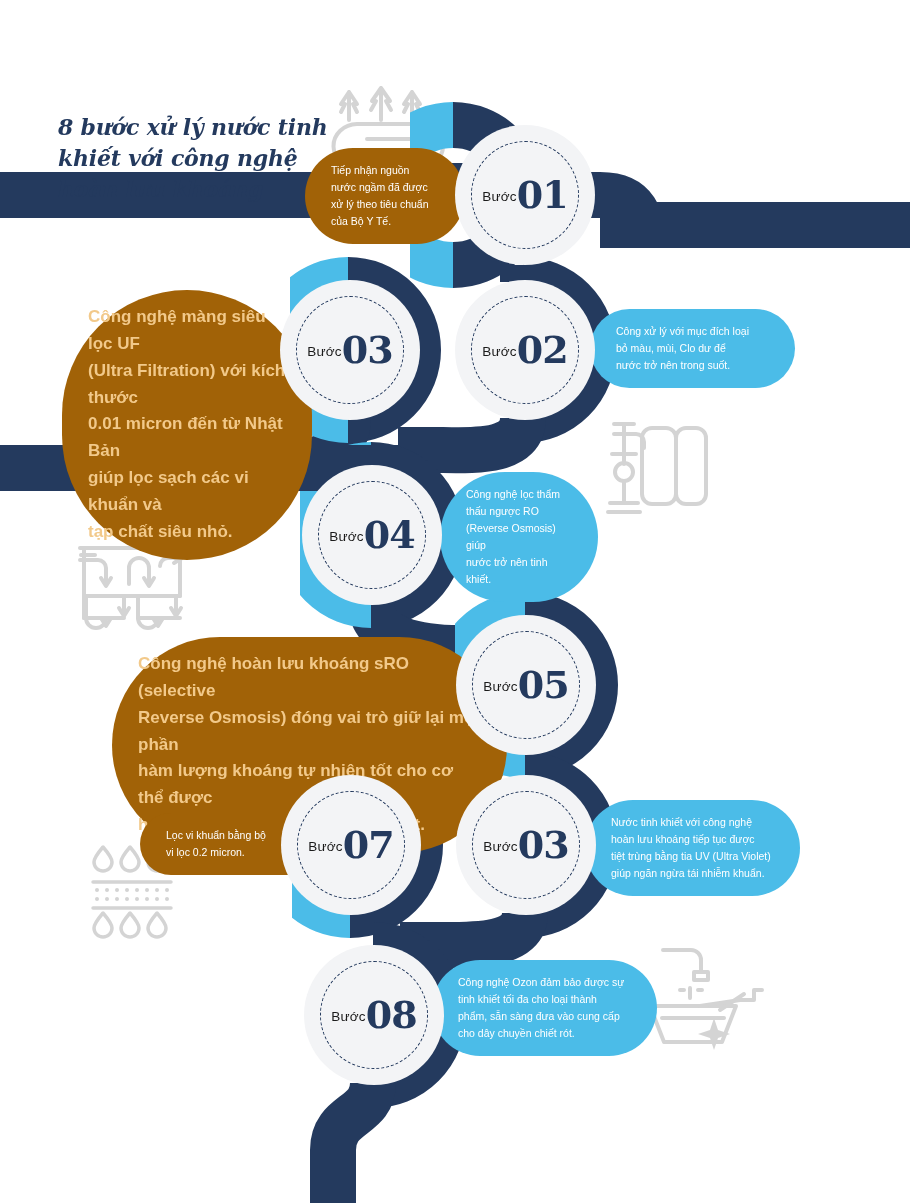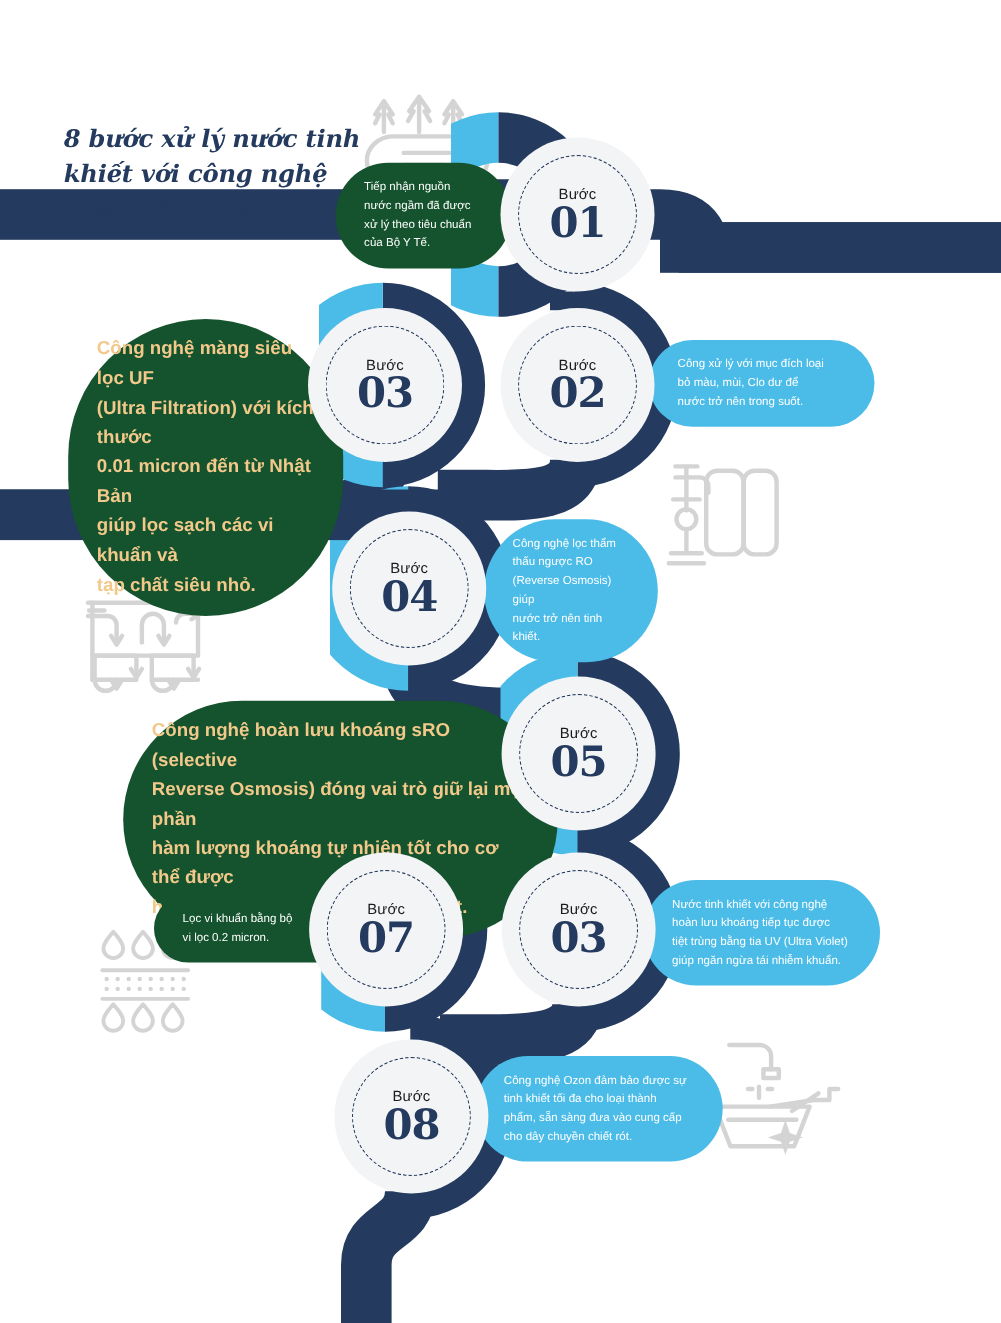--- a/index.html
+++ b/index.html
@@ -46,21 +46,21 @@
   }
 
   
   .pill {
     position: absolute;
     display: flex;
     align-items: center;
     border-radius: 999px;
     padding: 14px 26px;
   }
-  .pill.navy { background: #14532d; }
+  .pill.navy { background: #a16207; }
   .pill.blue { background: #4BBCE8; }
   .pill-text {
     font-size: 10.5px;
     line-height: 1.62;
     font-weight: 400;
     white-space: pre-line;
   }
   .pill.navy .pill-text { color: #ffffff; }
   .pill.blue .pill-text { color: #ffffff; }
   .pill.navy.cream .pill-text {
@@ -79,21 +79,21 @@
     background: #F3F4F6;
     display: flex;
     align-items: center;
     justify-content: center;
   }
   .step-inner {
     width: 108px; height: 108px;
     border-radius: 50%;
     border: 1.6px dashed #243A5E;
     display: flex;
-    flex-direction: column;
+    flex-direction: row;
     align-items: center;
     justify-content: center;
     gap: 0px;
   }
   .step-label {
     font-size: 13.5px;
     color: #1b1b1b;
     font-weight: 400;
     letter-spacing: 0.2px;
     margin-bottom: -2px;

